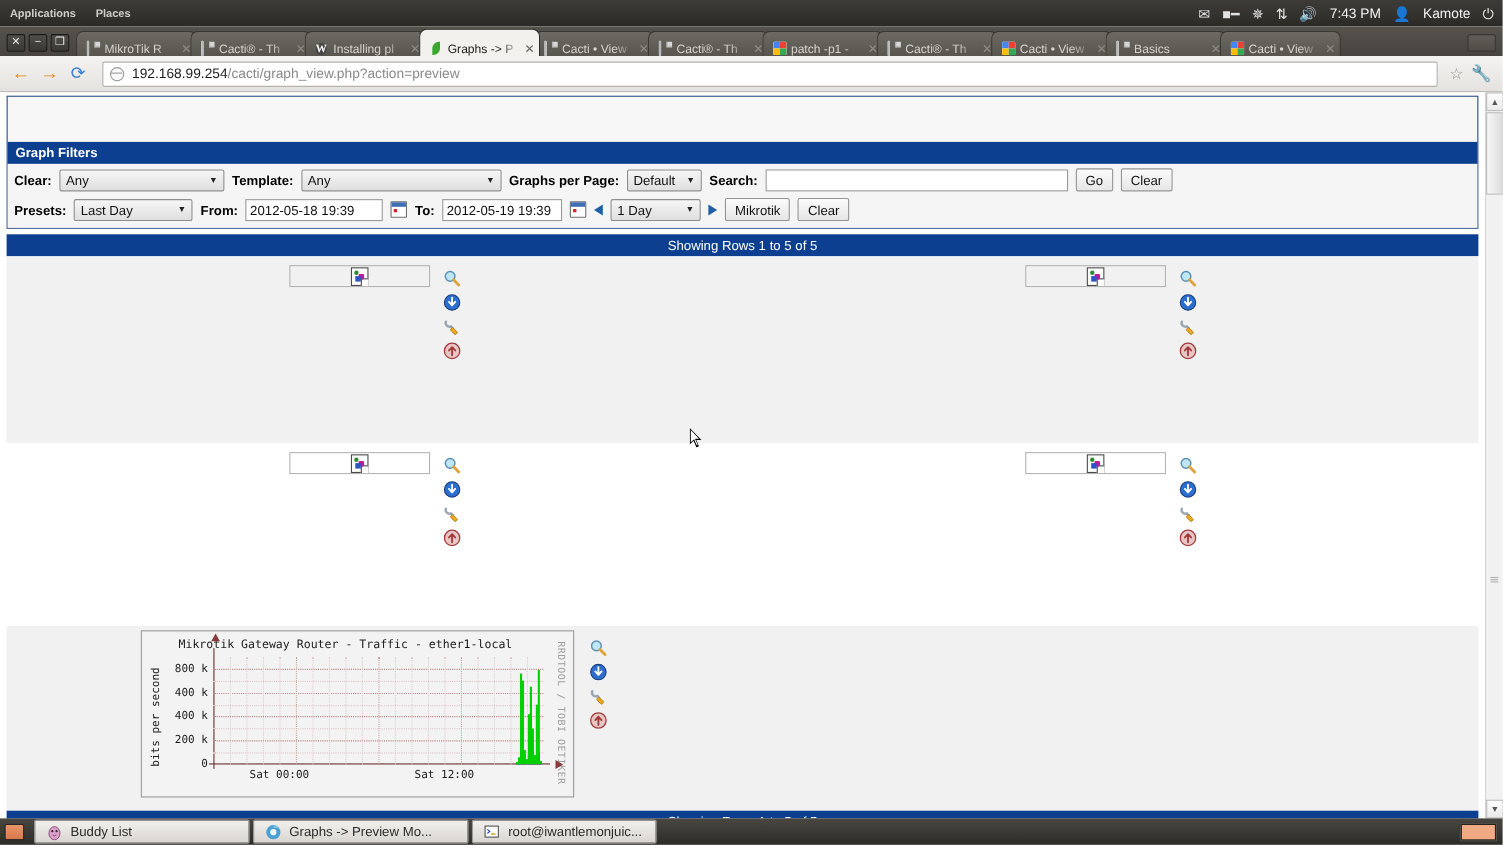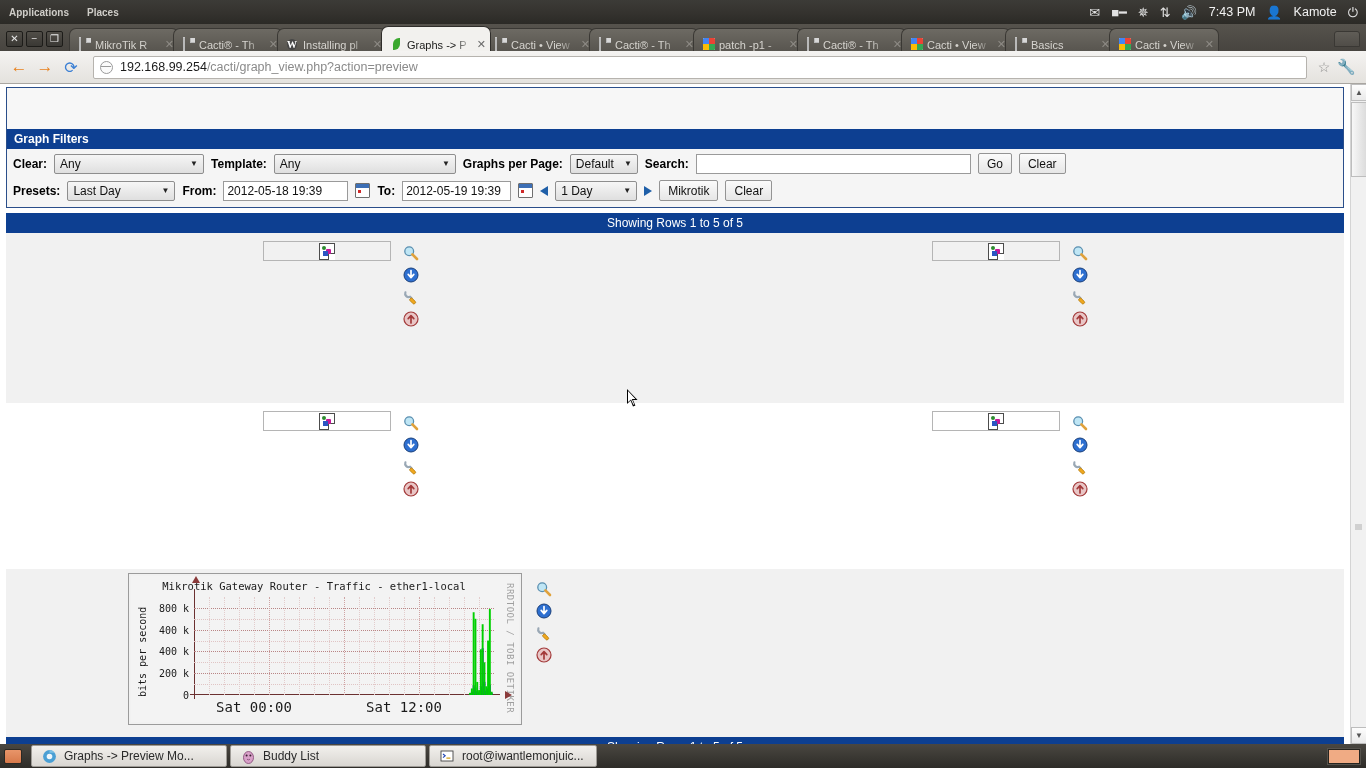--- a/index.html
+++ b/index.html
@@ -239,21 +239,21 @@
     font-family: "DejaVu Sans Mono", monospace; font-size: 9px; color: #9e9e9e;
     letter-spacing: 0.5px;
   }
   .rrd-plot { position: absolute; left: 63px; top: 21px; width: 300px; height: 98px; }
   .rrd-ytick {
     position: absolute; right: calc(100% + 5px); transform: translateY(-50%);
     font-family: "DejaVu Sans Mono", monospace; font-size: 10px; color: #1a1a1a; white-space: nowrap;
   }
   .rrd-xtick {
     position: absolute; top: 104%; transform: translateX(-50%);
-    font-family: "DejaVu Sans Mono", monospace; font-size: 14px; color: #1a1a1a; white-space: nowrap;
+    font-family: "DejaVu Sans Mono", monospace; font-size: 10px; color: #1a1a1a; white-space: nowrap;
   }
   .gridline-h { position: absolute; left: 0; right: 0; border-top: 1px dotted #c9a0a0; }
   .gridline-v { position: absolute; top: 0; bottom: 0; border-left: 1px dotted #d9b0b0; }
   .gridline-h.major { border-top: 1px dotted #b98585; }
   .axis-x { position: absolute; left: -4px; right: -6px; bottom: 0; border-top: 1.3px solid #6b3030; }
   .axis-y { position: absolute; left: 0; top: -8px; bottom: -4px; border-left: 1.3px solid #6b3030; }
   .arrow-up {
     position: absolute; left: -3.5px; top: -13px; width: 0; height: 0;
     border-left: 4px solid transparent; border-right: 4px solid transparent;
     border-bottom: 7px solid #8a3a3a;
@@ -746,37 +746,37 @@
 
 <svg id="cursor" viewBox="0 0 12 19">
   <polygon points="0,0 0,15 3.6,11.6 6,17.6 8.4,16.6 6,11 10.6,11" fill="#000"></polygon>
   <polygon points="1,2 1,13 4,10.4 6.4,15.8 7.3,15.4 4.8,9.9 8.4,9.9" fill="#fff"></polygon>
 </svg>
 
 <div id="taskbar">
   <div class="tb-left">
     <div class="tb-showdesk"></div>
   </div>
-  <div class="tbitem w2">
-    <span class="tb-ico"><svg width="15" height="15" viewBox="0 0 15 15">
-          <circle cx="7.5" cy="7.5" r="6.4" fill="#4a9fd4"></circle>
-          <circle cx="7.5" cy="7.5" r="2.8" fill="#eef6fb"></circle>
-          <path d="M7.5 1.1a6.4 6.4 0 015.2 2.7H7.5z" fill="#7cc0e4"></path>
-        </svg></span>
-    <span>Graphs -&gt; Preview Mo...</span>
-  </div>
   <div class="tbitem w1">
     <span class="tb-ico"><svg width="15" height="15" viewBox="0 0 15 15">
           <ellipse cx="7.5" cy="8.5" rx="5" ry="6" fill="#d8a0c8" stroke="#8a4f7c" stroke-width="0.9"></ellipse>
           <circle cx="5.6" cy="6.6" r="1" fill="#3a2030"></circle>
           <circle cx="9.4" cy="6.6" r="1" fill="#3a2030"></circle>
           <path d="M6 10.2q1.5 1.4 3 0" stroke="#8a4f7c" stroke-width="0.9" fill="none"></path>
         </svg></span>
     <span>Buddy List</span>
   </div>
+  <div class="tbitem w2">
+    <span class="tb-ico"><svg width="15" height="15" viewBox="0 0 15 15">
+          <circle cx="7.5" cy="7.5" r="6.4" fill="#4a9fd4"></circle>
+          <circle cx="7.5" cy="7.5" r="2.8" fill="#eef6fb"></circle>
+          <path d="M7.5 1.1a6.4 6.4 0 015.2 2.7H7.5z" fill="#7cc0e4"></path>
+        </svg></span>
+    <span>Graphs -&gt; Preview Mo...</span>
+  </div>
   <div class="tbitem w3">
     <span class="tb-ico"><svg width="15" height="15" viewBox="0 0 15 15">
           <rect x="1" y="2" width="12" height="10" fill="#fff" stroke="#444" stroke-width="0.9"></rect>
           <path d="M3 5l2.2 1.8L3 8.6" stroke="#2246b5" stroke-width="1.1" fill="none"></path>
           <line x1="6.4" y1="9.2" x2="10.4" y2="9.2" stroke="#d4a017" stroke-width="1.2"></line>
         </svg></span>
     <span>root@iwantlemonjuic...</span>
   </div>
   <div id="tb-right">
     <div class="tb-wsbox">

